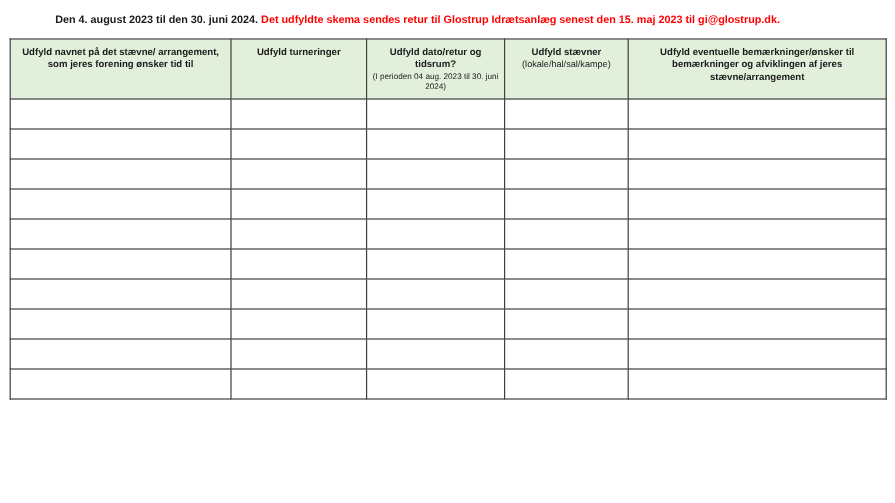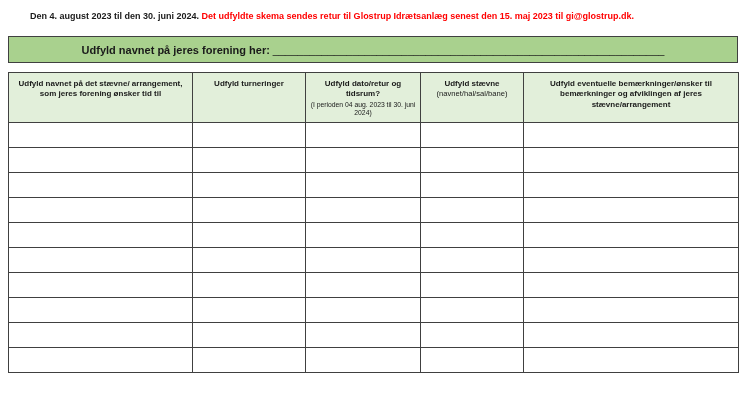--- a/index.html
+++ b/index.html
@@ -15,21 +15,21 @@
     font-family:"Liberation Sans","DejaVu Sans",sans-serif;
     color:#1a1a1a;
     overflow:hidden;
   }
   .page{width:746px;height:419px;position:relative;}
   .intro{
     margin:10px 28px 0 30px;
     font-size:9px;
     line-height:1.45;
   }
-  .intro .bold{font-weight:bold;}
+  .intro .bold{font-weight:bold;margin-left:16px;}
   .intro .red{font-weight:bold;color:var(--alert_red);}
   .banner{
     margin:13px 8px 0 8px;
     height:27px;
     background:var(--banner_green);
     border:1px solid var(--border_dark);
     display:flex;
     align-items:center;
     justify-content:center;
     font-size:11px;
@@ -89,24 +89,20 @@
 
 <div class="page">
 
   <div class="intro">
     <div>
       <span class="bold">Den 4. august 2023 til den 30. juni 2024.</span>
       <span class="red">Det udfyldte skema sendes retur til Glostrup Idrætsanlæg senest den 15. maj 2023 til gi@glostrup.dk.</span>
     </div>
   </div>
 
-  <div class="banner">
-    <span class="label">Udfyld navnet på jeres forening her:</span>
-    <span class="blank">________________________________________________________________</span>
-  </div>
 
   <table class="schedule">
     <colgroup>
       <col class="col1">
         <col class="col2">
         <col class="col3">
         <col class="col4">
         <col class="col5">
     </colgroup>
     <thead>
@@ -115,22 +111,22 @@
           <span>Udfyld navnet på det stævne/ arrangement, som jeres forening ønsker tid til</span>
         </th>
         <th>
           <span>Udfyld turneringer</span>
         </th>
         <th>
           <span>Udfyld dato/retur og tidsrum?</span>
           <span class="sub small">(I perioden 04 aug. 2023 til 30. juni 2024)</span>
         </th>
         <th>
-          <span>Udfyld stævne</span>
-          <span class="sub normal">(navnet/hal/sal/bane)</span>
+          <span>Udfyld stævner</span>
+          <span class="sub normal">(lokale/hal/sal/kampe)</span>
         </th>
         <th>
           <span>Udfyld eventuelle bemærkninger/ønsker til bemærkninger og afviklingen af jeres stævne/arrangement</span>
         </th>
       </tr>
     </thead>
     <tbody>
         <tr>
           <td></td>
           <td></td>

